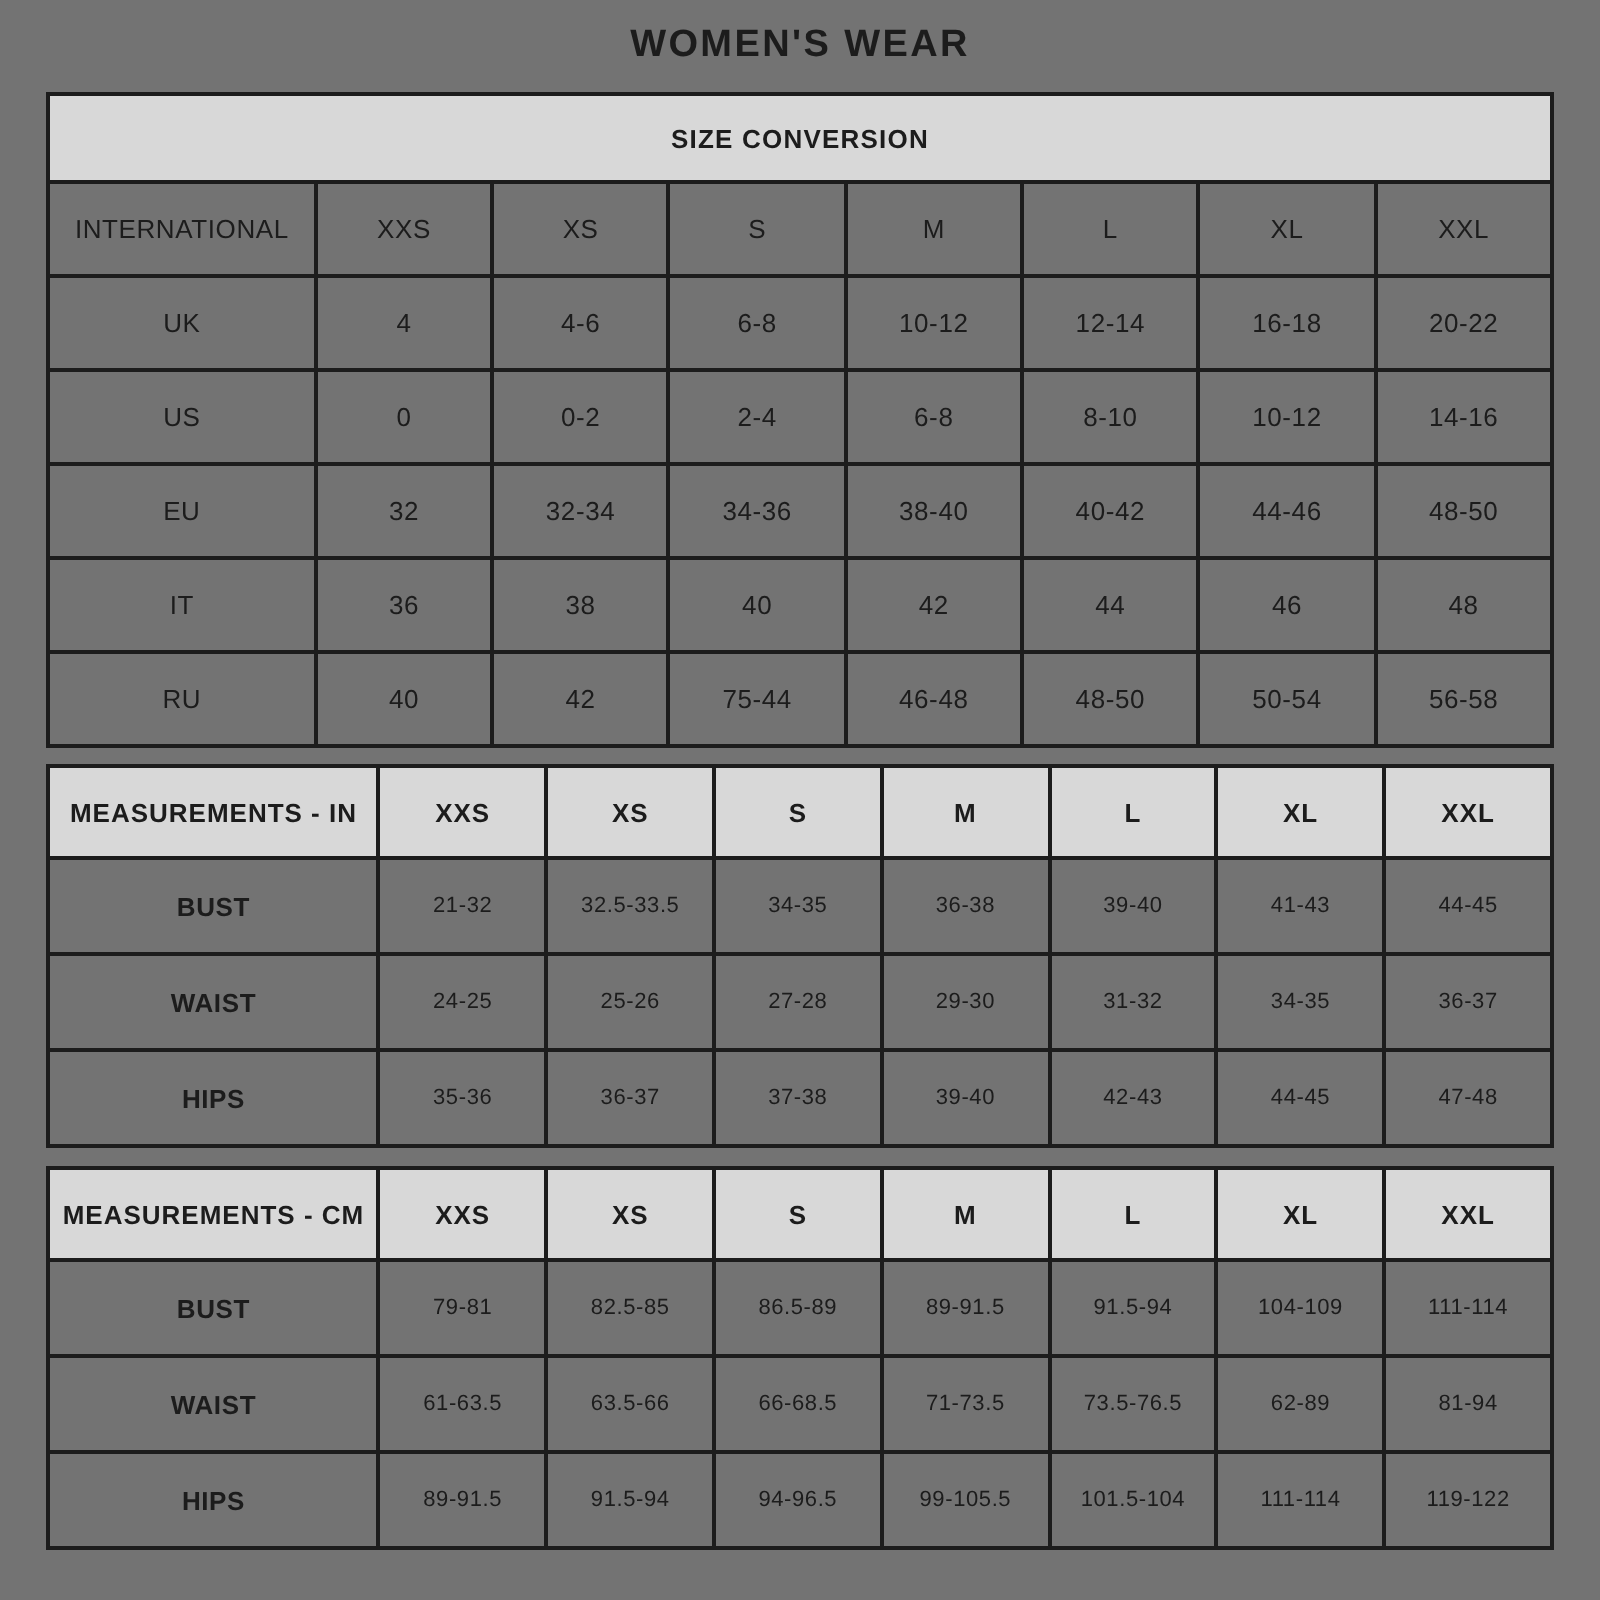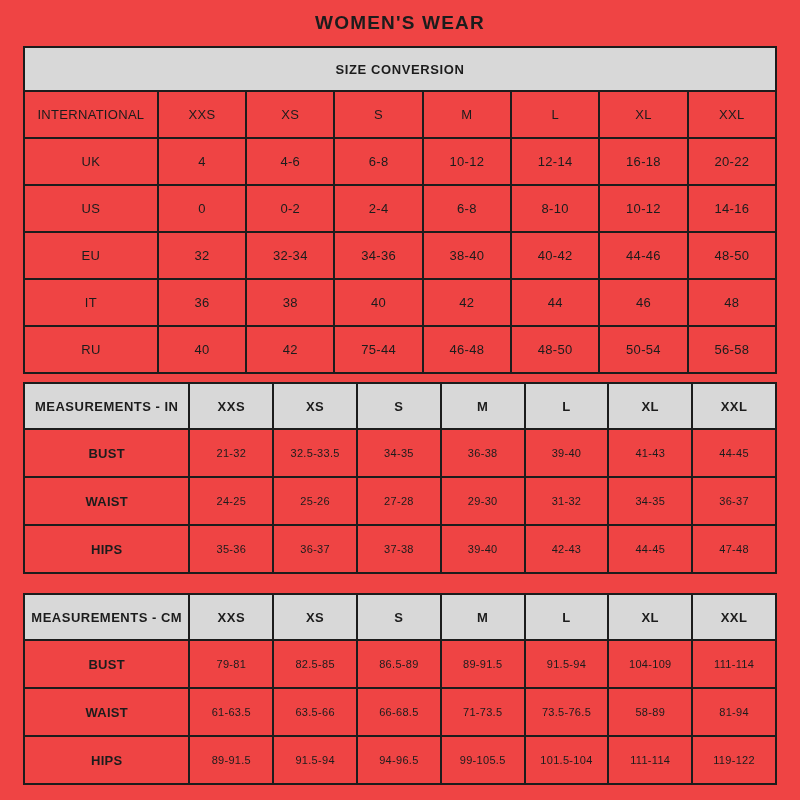--- a/index.html
+++ b/index.html
@@ -7,37 +7,37 @@
     padding: 0;
     background: #ffffff;
     font-family: "Liberation Sans", sans-serif;
     color: #1c1c1c;
   }
   .page {
     width: 800px;
     height: 800px;
     box-sizing: border-box;
     padding: 10px 23px 0 23px;
-    background: #ef4444;
+    background: #737373;
   }
   .page-title {
     text-align: center;
     font-size: 19px;
     font-weight: 700;
     letter-spacing: 1.2px;
     color: #1c1c1c;
     margin: 2px 0 12px 0;
   }
   table {
     width: 100%;
     border-collapse: collapse;
     table-layout: fixed;
   }
   table.t1 { margin-bottom: 8px; }
-  table.t23 { margin-bottom: 19px; }
+  table.t23 { margin-bottom: 9px; }
   td {
     border: 2px solid #1c1c1c;
     text-align: center;
     vertical-align: middle;
     letter-spacing: 0.3px;
     color: #1c1c1c;
     overflow: hidden;
     white-space: nowrap;
   }
   
@@ -236,21 +236,21 @@
           <td class="val">104-109</td>
           <td class="val">111-114</td>
         </tr>
         <tr>
           <td class="rowlabel">WAIST</td>
           <td class="val">61-63.5</td>
           <td class="val">63.5-66</td>
           <td class="val">66-68.5</td>
           <td class="val">71-73.5</td>
           <td class="val">73.5-76.5</td>
-          <td class="val">58-89</td>
+          <td class="val">62-89</td>
           <td class="val">81-94</td>
         </tr>
         <tr>
           <td class="rowlabel">HIPS</td>
           <td class="val">89-91.5</td>
           <td class="val">91.5-94</td>
           <td class="val">94-96.5</td>
           <td class="val">99-105.5</td>
           <td class="val">101.5-104</td>
           <td class="val">111-114</td>

